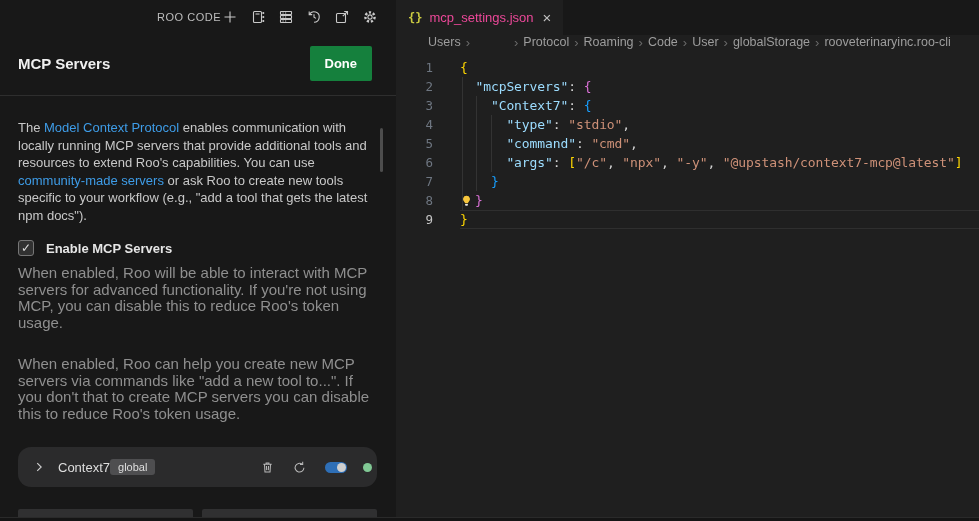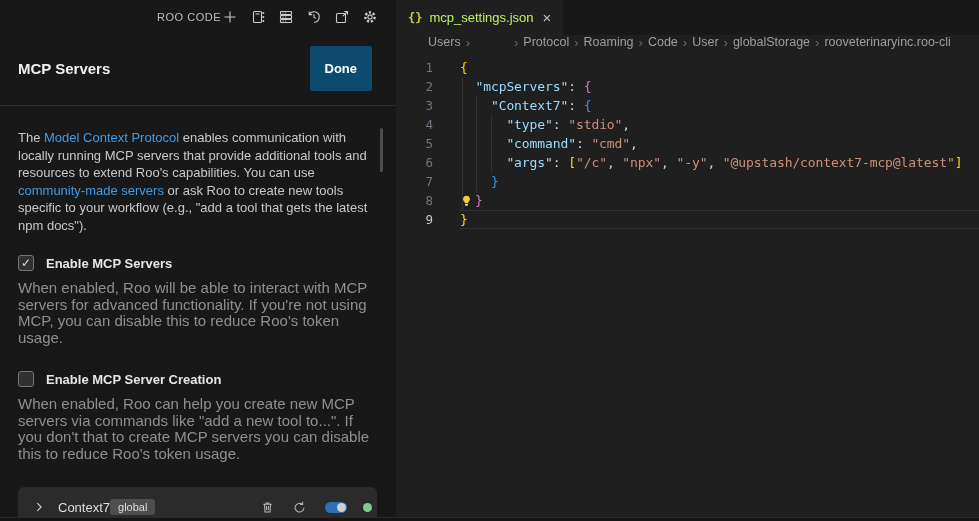--- a/index.html
+++ b/index.html
@@ -10,33 +10,33 @@
   
   .panel { position:absolute; left:0; top:0; width:396px; height:521px; background:#181818; color:#ccc; }
   .titlebar { display:flex; align-items:center; justify-content:flex-end; height:34px; padding:0 17px 0 18px; }
   .panel-title { font-size:11px; color:#bdbdbd; letter-spacing:.5px; }
   .toolbar { display:flex; gap:10px; align-items:center; }
   .icon-btn { width:18px; height:18px; display:flex; align-items:center; justify-content:center; color:#c9c9c9; cursor:pointer; background:none; border:none; padding:0; }
   .icon-btn svg { stroke:currentColor; fill:none; stroke-width:1.1; }
 
   .view-header { display:flex; align-items:center; justify-content:space-between; padding:12px 24px 14px 18px; border-bottom:1px solid #2e2e2e; }
   .view-title { font-size:15px; font-weight:700; color:#f0f0f0;text-align:right; }
-  .done-btn { background:#0c4a6e; color:#fff; font-weight:600; font-size:13px; border:none; border-radius:2px; padding:15px 15px; font-family:inherit; cursor:pointer; }
+  .done-btn { background:#15803d; color:#fff; font-weight:600; font-size:13px; border:none; border-radius:2px; padding:10px 15px; font-family:inherit; cursor:pointer; }
 
   .panel-body { padding:23px 19px 0 18px; font-size:13px; }
-  .intro { line-height:17.5px; color:#c8c8c8; margin-bottom:21px; }
+  .intro { line-height:17.5px; color:#c8c8c8; margin-bottom:16px; }
   .intro a { color:#3e9ce7; text-decoration:none; cursor:pointer; }
 
   .setting { margin-bottom:25px; }
   .cb-row { display:flex; align-items:center; gap:12px; margin-bottom:9px; }
   .checkbox { width:16px; height:16px; border:1px solid #767676; border-radius:3px; background:#313131; color:#d9d9d9; font-size:12px; line-height:14px; display:flex; align-items:center; justify-content:center; cursor:pointer; flex:none; }
   .cb-label { font-weight:700; font-size:13px; color:#e6e6e6; }
   .desc { font-size:15px; line-height:16.5px; color:#8f8f8f; }
 
-  .server-row { height:40px; background:#2b2b2c; border-radius:6px; display:flex; align-items:center; padding:0 5px 0 14px; margin:9px 0 22px; }
+  .server-row { height:40px; background:#2b2b2c; border-radius:13px; display:flex; align-items:center; padding:0 5px 0 14px; margin:9px 0 22px; }
   .chev { color:#cfcfcf; display:flex; margin-right:12px; cursor:pointer; }
   .chev svg { stroke:currentColor; fill:none; stroke-width:1.3; }
   .server-name { font-size:13px; color:#dedede; }
   .badge { background:#4e4e50; color:#dedede; font-size:11px; padding:2px 8px; border-radius:3px; margin-left:0; }
   .row-spacer { flex:1; }
   .row-icon { color:#b8b8b8; display:flex; margin-left:17px; cursor:pointer; background:none; border:none; padding:0; }
   .row-icon svg { stroke:currentColor; fill:none; stroke-width:1.1; }
   .toggle { width:22px; height:11px; border-radius:6px; background:#2e6fb7; position:relative; margin-left:18px; cursor:pointer; }
   .toggle-knob { position:absolute; right:1px; top:1px; width:9px; height:9px; border-radius:50%; background:#cfcfcf; }
   .status-dot { width:9px; height:9px; border-radius:50%; background:#81c995; margin-left:16px; }
@@ -45,21 +45,21 @@
   .edit-btn { flex:1; height:26px; background:#303031; color:#d2d2d2; font-size:12.5px; font-weight:600; border:none; border-radius:2px; display:flex; align-items:center; justify-content:center; gap:9px; font-family:inherit; cursor:pointer;padding-left:24px; }
   .edit-btn svg { stroke:currentColor; fill:none; stroke-width:1.1; }
 
   .panel-scrollbar { position:absolute; right:13px; top:128px; width:3px; height:44px; background:#4d4d4d; border-radius:2px; cursor:pointer; }
 
   
   .editor { position:absolute; left:396px; top:0; width:583px; height:521px; background:#1f1f1f; }
   .tabbar { height:35px; background:#181818; display:flex; }
   .tab { display:flex; align-items:center; padding:0 12px; background:#1f1f1f; cursor:pointer; }
   .tab-icon { color:#cbcb41; font-family:"DejaVu Sans Mono", monospace; font-size:12px; font-weight:700; margin-right:7px; }
-  .tab-name { font-size:13px; color:#bef264; }
+  .tab-name { font-size:13px; color:#ec4899; }
   .tab-close { color:#c2c2c2; font-size:15px; margin-left:9px; cursor:pointer; }
 
   .breadcrumbs { height:22px; display:flex; align-items:flex-start; padding-left:32px; font-size:12.5px; color:#9d9d9d; white-space:nowrap; overflow:hidden; }
   .bc-item { cursor:pointer; }
   .bc-item.empty { display:inline-block; width:34px; }
   .bc-sep { color:#6a6a6a; font-size:13px; margin:0 5px; }
 
   .code { position:relative; font-family:"DejaVu Sans Mono","Liberation Mono",monospace; font-size:13px; letter-spacing:-0.1px; line-height:19px; padding-top:1px; }
   .line { display:flex; height:19px; cursor:text; }
   .gutter { width:37px; text-align:right; color:#6e7681; flex:none; font-size:12.5px; line-height:19px; }
@@ -138,24 +138,20 @@
         <div class="cb-row">
           <span class="checkbox">
               <span>✓</span>
             </span>
           <span class="cb-label">Enable MCP Servers</span>
         </div>
         <p class="desc">When enabled, Roo will be able to interact with MCP servers for advanced functionality. If you're not using MCP, you can disable this to reduce Roo's token usage.</p>
       </div>
 
       <div class="setting">
-        <div class="cb-row">
-          <span class="checkbox"></span>
-          <span class="cb-label">Enable MCP Server Creation</span>
-        </div>
         <p class="desc">When enabled, Roo can help you create new MCP servers via commands like "add a new tool to...". If you don't that to create MCP servers you can disable this to reduce Roo's token usage.</p>
       </div>
 
       <div class="server-row">
         <span class="chev">
           <svg width="14" height="14" viewBox="0 0 16 16">
               <path d="M6 3.5L10.5 8 6 12.5"></path>
             </svg>
         </span>
         <span class="server-name">Context7</span>

